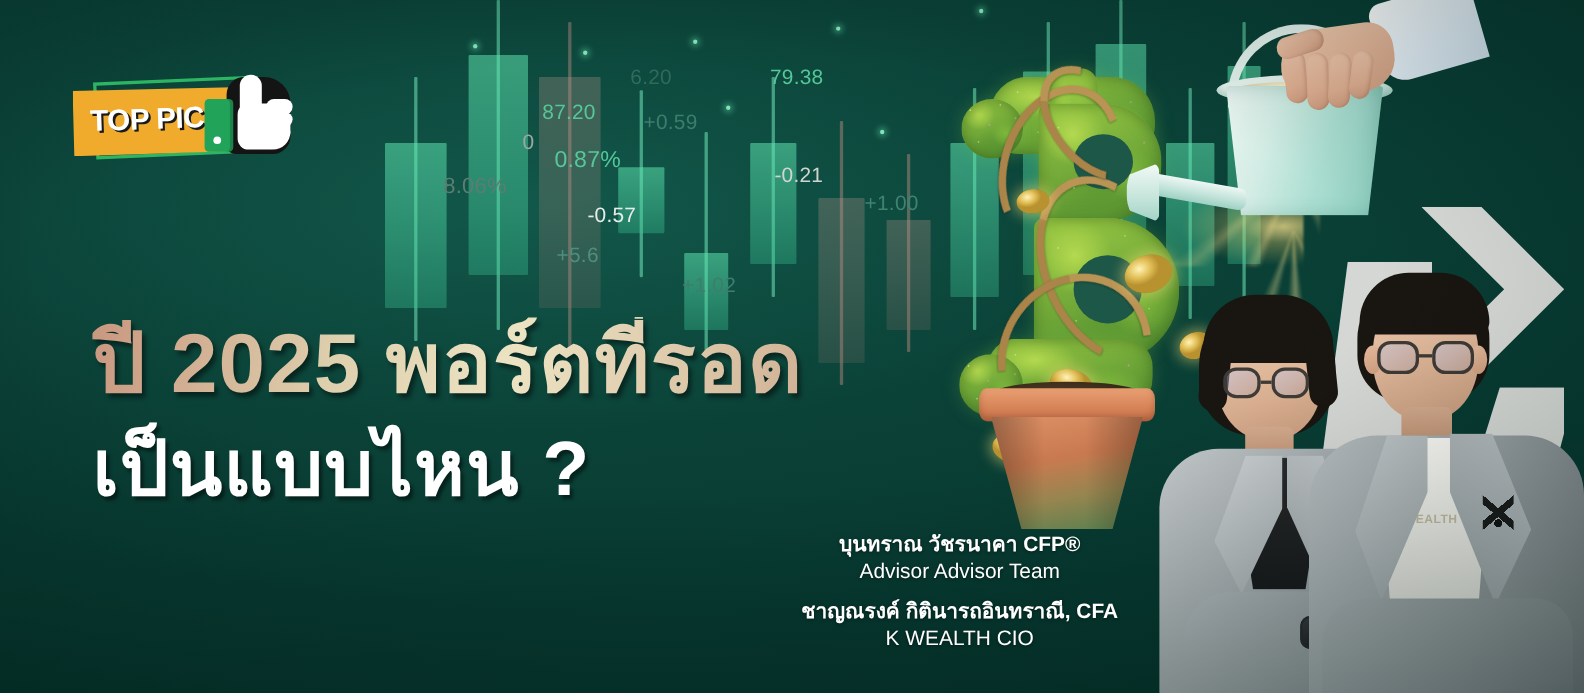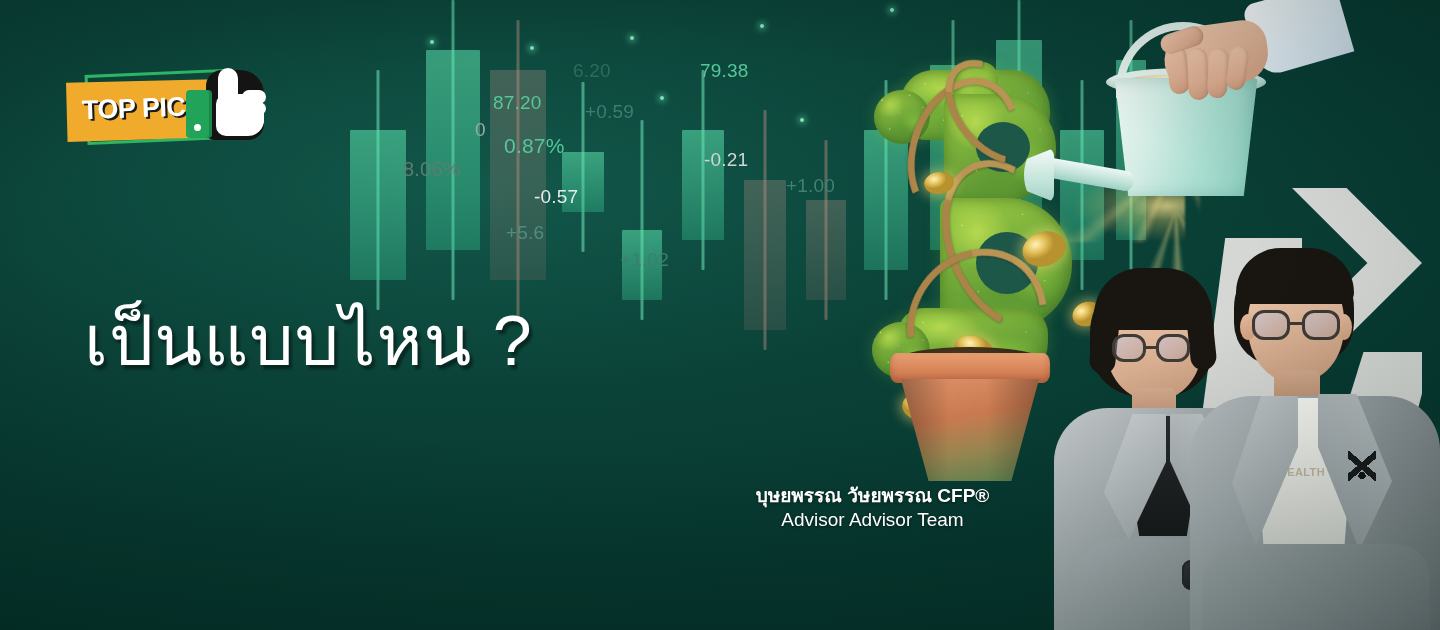--- a/index.html
+++ b/index.html
@@ -421,21 +421,21 @@
     font-size:76px; font-weight:700; line-height:1.12;
     letter-spacing:1px;
     white-space:nowrap;
     background:linear-gradient(100deg,#c9977f 0%,#ded0ae 28%,#ece3c3 48%,#d9c1a3 72%,#bd8d77 100%);
     -webkit-background-clip:text; background-clip:text;
     color:transparent; -webkit-text-fill-color:transparent;
     filter:drop-shadow(3px 4px 2px rgba(0,0,0,.45));
   }
   #line2 {
     margin-top:14px;
-    font-size:70px; font-weight:400; line-height:1.12;
+    font-size:70px; font-weight:700; line-height:1.12;
     letter-spacing:1px; white-space:nowrap;
     color:#ffffff;
     text-shadow:3px 4px 3px rgba(0,0,0,.45);
   }
 
   
   #credits {
     position:absolute; left:700px; top:484px; width:345px;
     text-align:center; color:#ffffff;
     text-shadow:0 1px 3px rgba(0,0,0,.45);
@@ -640,23 +640,28 @@
           <div id="th-knuck1"></div>
           <div id="th-knuck2"></div>
           <div id="th-knuck3"></div>
         </div>
         <div id="thumb-cuff"></div>
       </div>
     </div>
   </div>
 
   <div id="headline">
+    <div id="line1">ปี 2025 พอร์ตที่รอด</div>
     <div id="line2">เป็นแบบไหน ?</div>
   </div>
 
   <div id="credits">
       <div class="cred-block">
-        <div class="cred-name">บุษยพรรณ วัษยพรรณ CFP®</div>
+        <div class="cred-name">บุนทราณ วัชรนาคา CFP®</div>
         <div class="cred-role">Advisor Advisor Team</div>
       </div>
+      <div class="cred-block">
+        <div class="cred-name">ชาญณรงค์ กิตินารถอินทราณี, CFA</div>
+        <div class="cred-role">K WEALTH CIO</div>
+      </div>
     </div>
 
 </div>
 
 </body></html>

